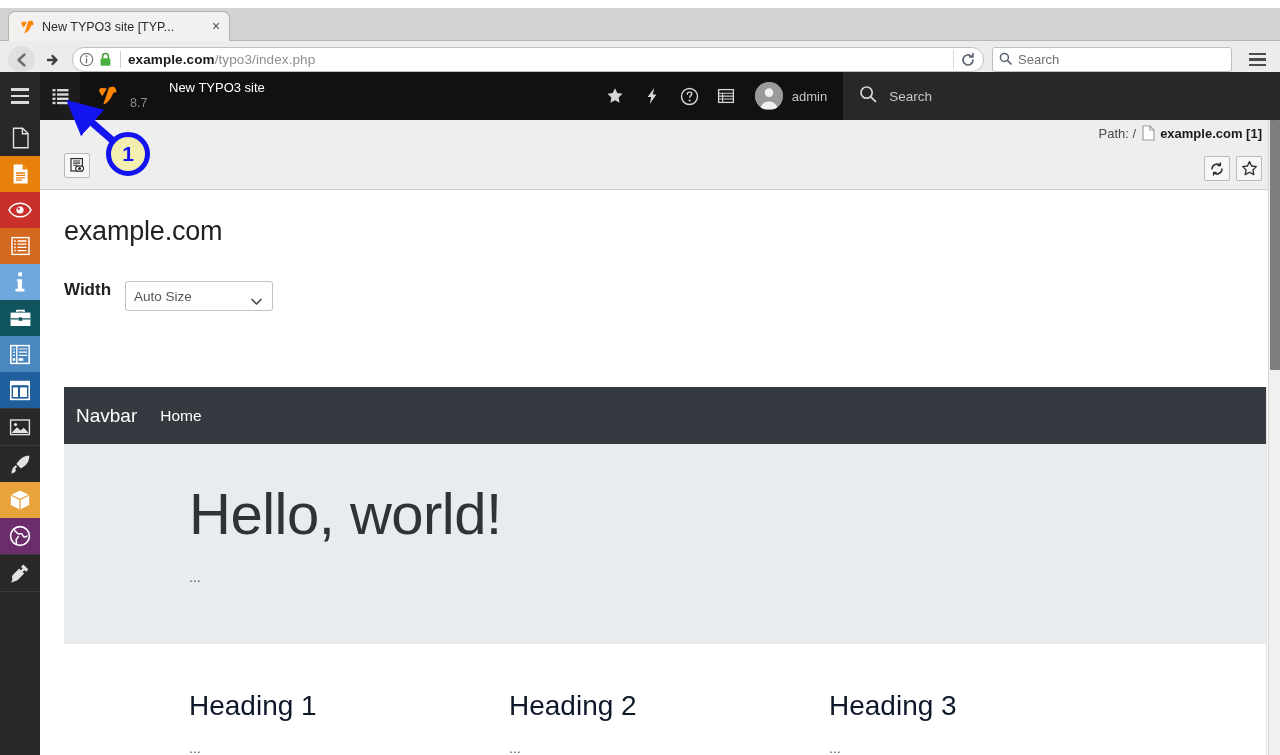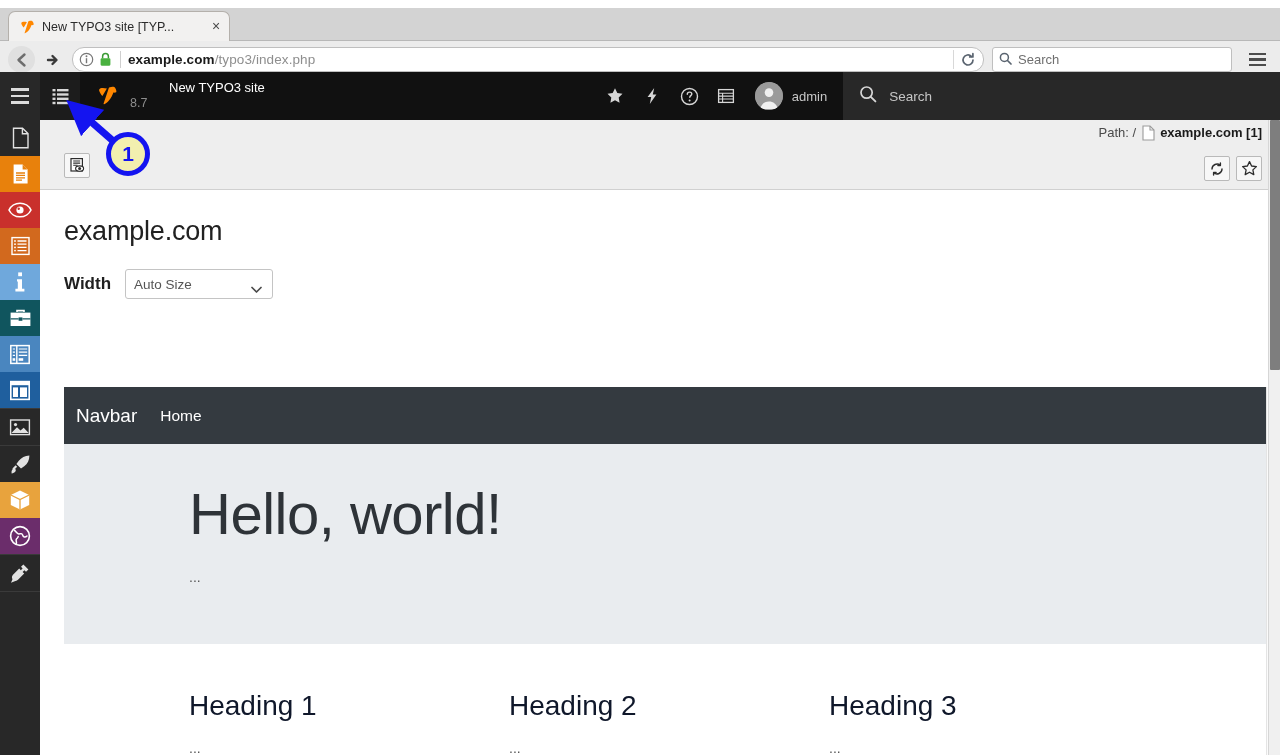--- a/index.html
+++ b/index.html
@@ -201,21 +201,21 @@
     height: 70px;
     background: #eeeeee;
     border-bottom: 1px solid #d0d0d0;
     position: relative;
   }
   #dh-path {
     position: absolute;
     right: 18px; top: 5px;
     font-size: 13px;
     color: #333333;
-    display: flex; 
+    display: flex; align-items: center;
   }
   #dh-path .plabel { color: #4a4a4a; }
   #dh-path .pdoc { margin: 0 5px 0 6px; display: flex; }
   #dh-path .pname { font-weight: 700; color: #1a1a1a; }
   #dh-leftbtns { position: absolute; left: 24px; top: 33px; display: flex; }
   #dh-rightbtns { position: absolute; right: 18px; top: 36px; display: flex; }
   .dh-btn {
     width: 26px; height: 25px;
     border: 1px solid #b9b9b9;
     background: #f7f7f7;
@@ -253,21 +253,21 @@
     background: #ffffff;
     border-radius: 3px;
     font-size: 13.5px;
     color: #555555;
     padding: 0 8px;
     font-family: "Liberation Sans", sans-serif;
     appearance: none;
     -webkit-appearance: none;
     position: relative;
   }
-  #width-wrap { position: relative; display: inline-block; }
+  #width-wrap { position: relative; display: inline-block; margin-top: 12px; }
   #width-wrap .caret {
     position: absolute;
     right: 11px; top: 11px;
     pointer-events: none;
   }
 
   
   #preview-frame {
     position: absolute;
     left: 24px; right: 14px; top: 196px; bottom: 0;

